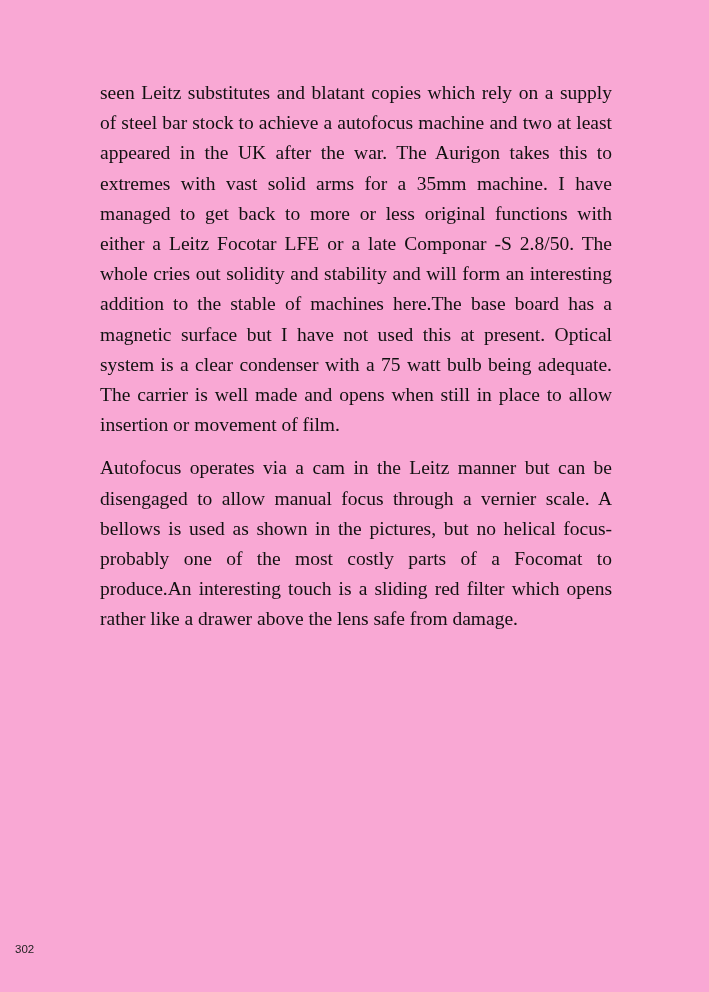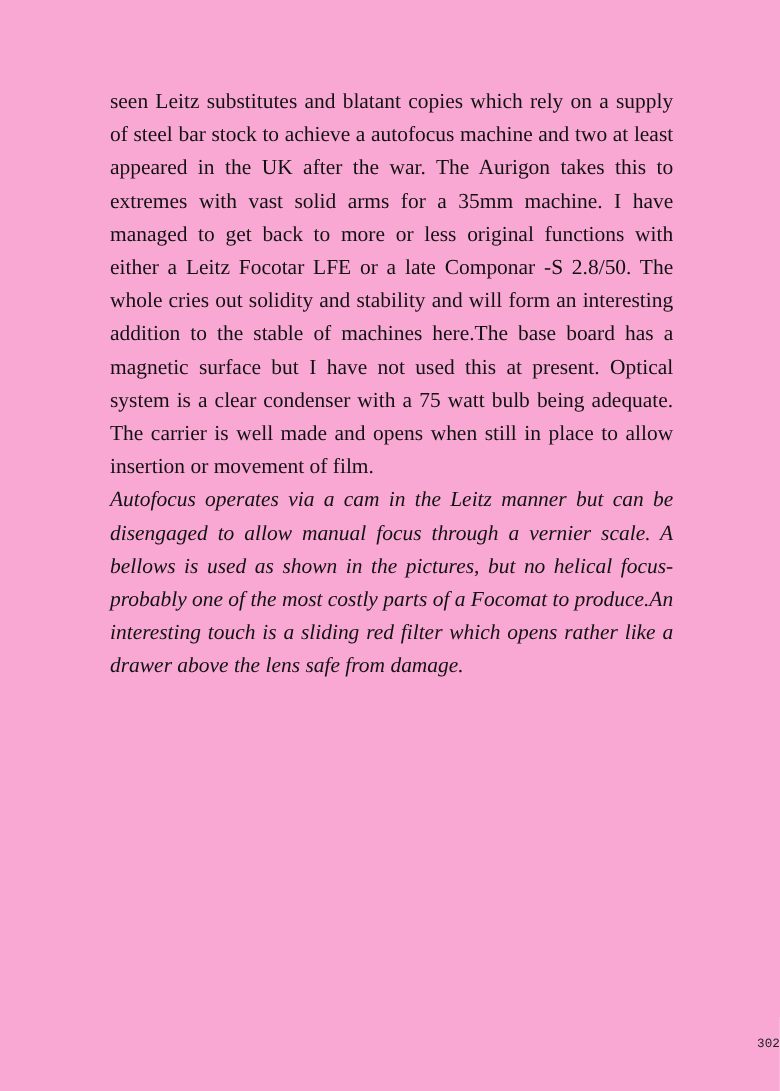--- a/index.html
+++ b/index.html
@@ -25,32 +25,31 @@
   .para {
     margin: 0;
     text-align: justify;
     text-justify: inter-word;
     font-size: 19.5px;
     line-height: 30.2px;
     color: #111111;
     hyphens: none;
   }
   .para + .para {
-    margin-top: 0px;
-    font-style: italic;
+    margin-top: 13px;
   }
   .page-number {
     position: absolute;
     left: 0;
     right: 0;
     top: 943px;
-    text-align: right;
+    text-align: left;
     font-size: 11.5px;
     color: #222222;
-    font-family: Liberation Mono, monospace;
+    font-family: Liberation Sans, sans-serif;
     padding-left: 15px;
   }
 </style>
 </head>
 <body>
 
 <div class="page">
   <div class="content">
     <p class="para">seen Leitz substitutes and blatant copies which rely on a supply of steel bar stock to achieve a autofocus machine and two at least appeared in the UK after the war. The Aurigon takes this to extremes with vast solid arms for a 35mm machine.  I have managed to get back to more or less original functions with either a Leitz Focotar LFE or a late Componar -S 2.8/50. The whole cries out solidity and stability and will form an interesting addition to the stable of machines here.The base board has a  magnetic surface but I have not used this at present. Optical system is a clear condenser with a 75 watt bulb being adequate. The carrier is well made and opens when still in place to allow insertion or movement of film.</p>
     <p class="para">Autofocus operates via a cam in the Leitz manner but can be disengaged to allow manual focus through a vernier scale. A bellows is used as shown in the pictures, but no helical focus- probably one of the most costly parts of a Focomat to produce.An interesting touch is a sliding red filter which opens rather like a drawer above the lens safe from damage.</p>

